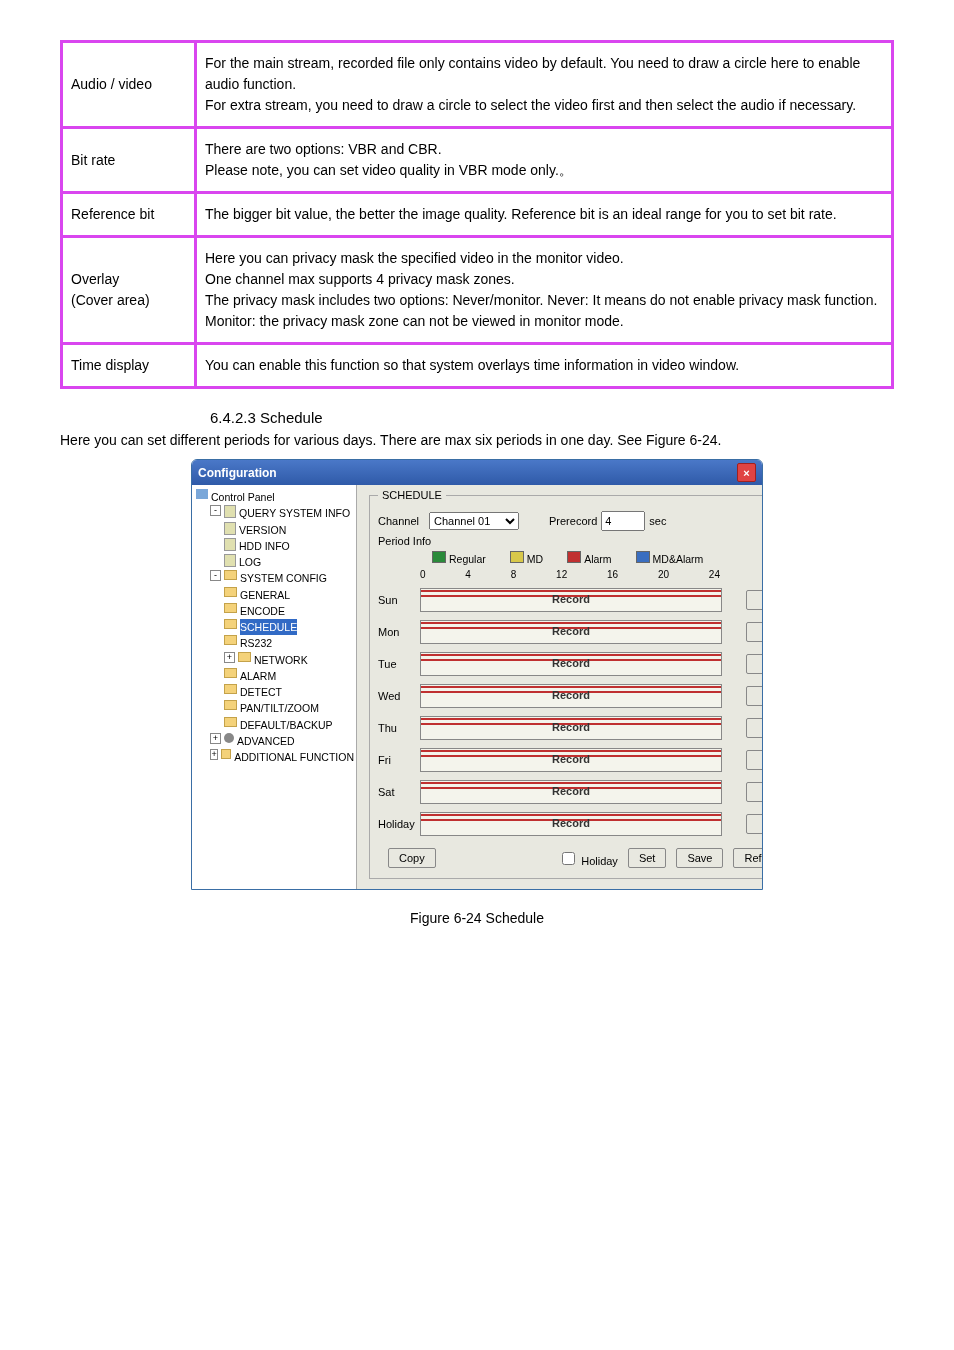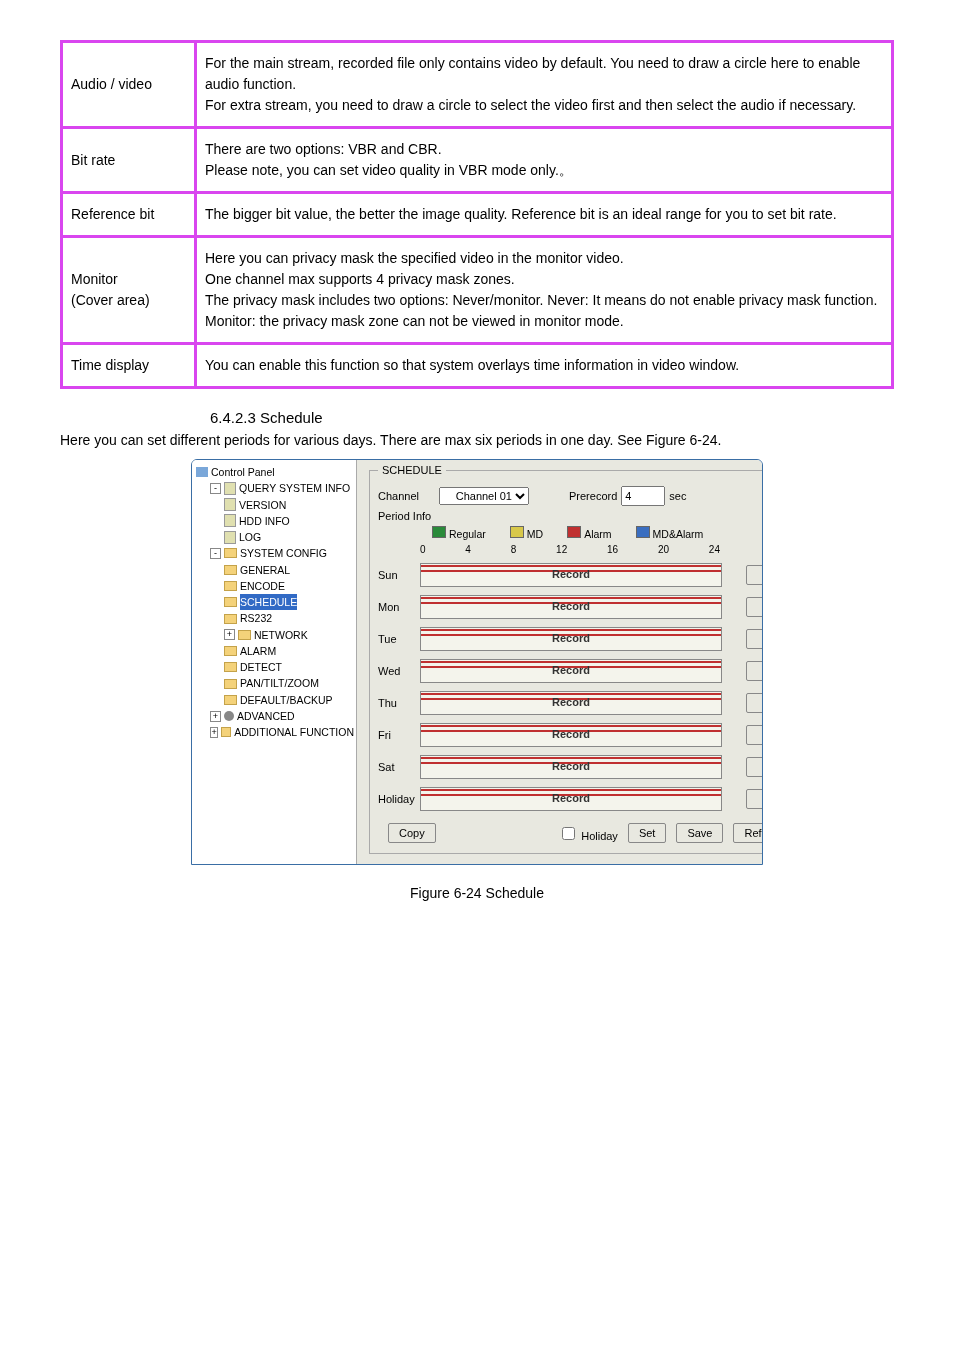--- a/index.html
+++ b/index.html
@@ -8,37 +8,37 @@
   table.doc-table td.label { width: 115px; }
   .section-heading { margin: 10px 0 4px 150px; font-size: 15px; }
   .body-text { margin: 0 0 8px 0; line-height: 1.5; }
 
   
   .config-window { width: 570px; margin: 4px auto 20px auto; border: 1px solid #3a6ea5; border-radius: 6px 6px 0 0; overflow: hidden; font-size: 11px; font-family: Tahoma, Arial, sans-serif; }
   .titlebar { display: flex; align-items: center; background: linear-gradient(#4a78c8, #2f5aa8); color: #fff; font-weight: bold; padding: 3px 6px; font-size: 12px; }
   .titlebar .close { margin-left: auto; width: 17px; height: 17px; background: #e04343; color: #fff; border: 1px solid #a02020; display: flex; align-items: center; justify-content: center; font-size: 11px; border-radius: 2px; }
   .config-body { display: flex; background: #e8e8e0; }
   .tree { width: 158px; background: #fff; border-right: 1px solid #aaa; padding: 4px 2px 4px 4px; font-size: 10.5px; line-height: 1.55; }
-  .tree .item { display: flex; align-items: center; white-space: nowrap; }
+  .tree .item { display: flex; align-items: flex-start; white-space: nowrap; }
   .tree .item.lv1 { padding-left: 14px; }
   .tree .item.lv2 { padding-left: 28px; }
   .tree .sel { background: #316ac5; color: #fff; }
   .tree .ico { display: inline-block; width: 12px; height: 10px; margin-right: 3px; }
   .ico.control { background: #7aa7d9; }
   .ico.page { background: #e0e0b0; border: 1px solid #999; width: 10px; height: 11px; }
   .ico.folder { background: #f4d27a; border: 1px solid #c4a24a; width: 11px; height: 8px; }
   .ico.wheel { background: #888; border-radius: 50%; width: 10px; height: 10px; }
   .tree .tgl { display:inline-block; width:9px; height:9px; border:1px solid #888; font-size:9px; line-height:8px; text-align:center; margin-right:3px; background:#fff; }
 
   .panel { flex: 1; padding: 4px 10px 10px 10px; }
   .panel fieldset { border: 1px solid #aaa; padding: 6px 8px 10px 8px; }
   .panel legend { font-size: 11px; padding: 0 4px; }
   .row { display: flex; align-items: center; margin: 4px 0; }
   .row label { font-size: 11px; }
-  select.chn { width: 90px; height: 18px; font-size: 11px; margin: 0 20px; text-align: right; }
+  select.chn { width: 90px; height: 18px; font-size: 11px; margin: 0 10px; }
   input.pre { width: 36px; height: 14px; font-size: 11px; margin: 0 4px; text-align:left; padding-left:2px; }
 
   .legend-row { display: flex; align-items: center; gap: 6px; margin: 4px 0 4px 54px; font-size: 10.5px; }
   .swatch { display: inline-block; width: 12px; height: 10px; margin-right: 3px; border: 1px solid #666; }
   .sw-reg { background: #2a8a3a; }
   .sw-md  { background: #d8c84a; }
   .sw-alm { background: #c03030; }
   .sw-mda { background: #3a6ec0; }
 
   .ticks { display: flex; justify-content: space-between; margin-left: 42px; width: 300px; font-size: 10px; }
@@ -72,37 +72,41 @@
   <tr>
         <td class="label">Bit rate</td>
       <td><span style="white-space:pre-line">There are two options: VBR and CBR.
 Please note, you can set video quality in VBR mode only.。</span></td>
       </tr>
   <tr>
         <td class="label">Reference bit</td>
       <td><span>The bigger bit value, the better the image quality. Reference bit is an ideal range for you to set bit rate.</span></td>
       </tr>
   <tr>
-        <td class="label"><span style="white-space:pre-line">Monitor
+        <td class="label"><span style="white-space:pre-line">Overlay
 (Cover area)</span></td>
       <td><span style="white-space:pre-line">Here you can privacy mask the specified video in the monitor video.
 One channel max supports 4 privacy mask zones.
 The privacy mask includes two options: Never/monitor. Never: It means do not enable privacy mask function. Monitor: the privacy mask zone can not be viewed in monitor mode.</span></td>
       </tr>
   <tr>
         <td class="label">Time display</td>
       <td><span>You can enable this function so that system overlays time information in video window.</span></td>
       </tr>
 </tbody>
   </table>
 
 <p class="section-heading">6.4.2.3  Schedule</p>
 <p class="body-text">Here you can set different periods for various days. There are max six periods in one day. See Figure 6-24.</p>
 
 <div class="config-window">
+  <div class="titlebar">
+    <span>Configuration</span>
+    <span class="close">×</span>
+  </div>
   <div class="config-body">
 
     <div class="tree">
       <div class="item">
           <span class="ico control"></span>
           <span>Control Panel</span>
         </div>
       <div class="item lv1">
           <span class="tgl">-</span>
           <span class="ico page"></span>

